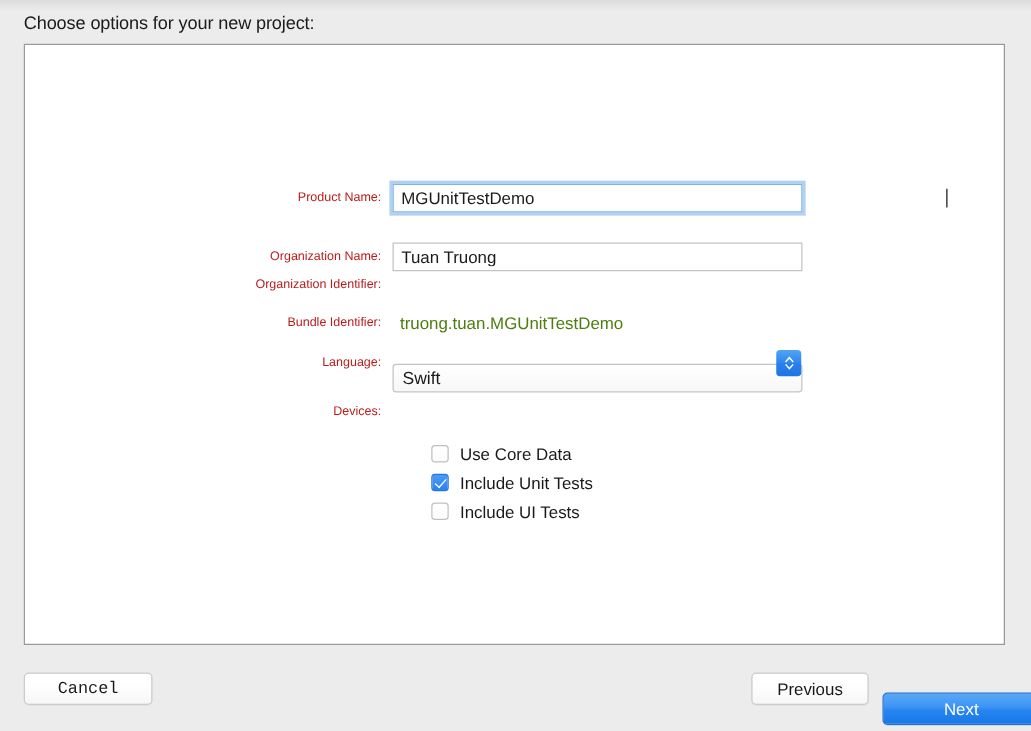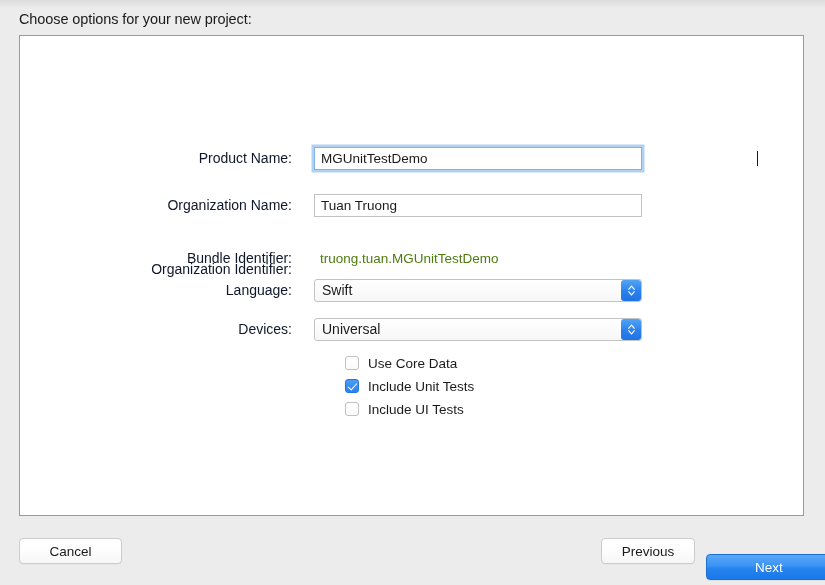--- a/index.html
+++ b/index.html
@@ -44,23 +44,23 @@
   .form-row {
     position: absolute;
     left: 0;
     height: 24px;
     display: flex;
     align-items: center;
   }
   .row-label {
     width: 294px;
     text-align: right;
-    padding-right: 22px;
-    font-size: 14px;
-    color: #0f172a;
+    padding-right: 9px;
+    font-size: 10px;
+    color: #b91c1c;
     box-sizing: border-box;
     white-space: nowrap;
   }
   .text-input {
     width: 328px;
     height: 23px;
     box-sizing: border-box;
     border: 1px solid #c3c3c3;
     background: #ffffff;
     font-family: "Liberation Sans", sans-serif;
@@ -99,20 +99,21 @@
     height: 23px;
     box-sizing: border-box;
     border: 1px solid #c3c3c3;
     border-radius: 3px;
     background: linear-gradient(to bottom, #ffffff 0%, #f7f7f7 100%);
     font-size: 14px;
     color: #1a1a1a;
     display: flex;
     align-items: center;
     padding-left: 7px;
+    margin-top: 12px;
   }
   .stepper {
     position: absolute;
     right: 1px;
     top: 1px;
     width: 20px;
     height: 21px;
     border-radius: 3px;
     background: linear-gradient(to bottom, #51a4f4 0%, #2f86ef 48%, #2a80ec 52%, #1f74e6 100%);
     display: flex;
@@ -177,21 +178,21 @@
     border: 1px solid #cccccc;
     color: #1a1a1a;
     box-shadow: 0 0.5px 0.5px rgba(0,0,0,0.05);
   }
   .btn-primary {
     background: linear-gradient(to bottom, #5aa9f7 0%, #3b93f3 45%, #2785ef 55%, #1878e9 100%);
     border: 1px solid #1f6fd4;
     color: #ffffff;
     box-shadow: 0 0.5px 0.5px rgba(0,0,0,0.12);
   }
-  #btn-cancel   { left: 19px;  top: 538px; width: 103px; }
+  #btn-cancel   { left: 19px;  top: 538px; width: 103px; font-family: Liberation Mono, monospace; }
   #btn-previous { left: 601px; top: 538px; width: 94px; }
   #btn-next     { left: 706px; top: 554px; width: 126px; }
 </style>
 </head>
 <body>
 
 <div class="top-strip"></div>
 
 <div class="header-title">Choose options for your new project:</div>
 
@@ -203,21 +204,21 @@
       <input class="text-input focused" type="text" value="MGUnitTestDemo" style="">
       <div class="caret"></div>
     </div>
   </div>
 
   <div class="form-row" style="top:145px;margin-top:12px;">
     <div class="row-label">Organization Name:</div>
     <input class="text-input" type="text" value="Tuan Truong" style="">
   </div>
 
-  <div class="form-row" style="top:179px;margin-top:42px;">
+  <div class="form-row" style="top:179px;">
     <div class="row-label">Organization Identifier:</div>
   </div>
 
   <div class="form-row" style="top:210px;">
     <div class="row-label">Bundle Identifier:</div>
     <div class="readonly-text">truong.tuan.MGUnitTestDemo</div>
   </div>
 
   <div class="form-row" style="top:242px;justify-content:space-between;">
     <div class="row-label">Language:</div>
@@ -227,29 +228,20 @@
         <svg width="11" height="15" viewBox="0 0 11 15" aria-hidden="true">
           <path d="M5.5 2.2 L9 6.2 L8.1 6.9 L5.5 4.0 L2.9 6.9 L2 6.2 Z" fill="#ffffff"></path>
           <path d="M5.5 12.8 L2 8.8 L2.9 8.1 L5.5 11.0 L8.1 8.1 L9 8.8 Z" fill="#ffffff"></path>
         </svg>
       </div>
     </div>
   </div>
 
   <div class="form-row" style="top:281px;">
     <div class="row-label">Devices:</div>
-    <div class="select-wrap">
-      <div class="select-box">Universal</div>
-      <div class="stepper">
-        <svg width="11" height="15" viewBox="0 0 11 15" aria-hidden="true">
-          <path d="M5.5 2.2 L9 6.2 L8.1 6.9 L5.5 4.0 L2.9 6.9 L2 6.2 Z" fill="#ffffff"></path>
-          <path d="M5.5 12.8 L2 8.8 L2.9 8.1 L5.5 11.0 L8.1 8.1 L9 8.8 Z" fill="#ffffff"></path>
-        </svg>
-      </div>
-    </div>
   </div>
 
   <div class="checkbox-row" style="top:318px;">
     <div class="checkbox"></div>
     <div class="checkbox-label">Use Core Data</div>
   </div>
 
   <div class="checkbox-row" style="top:341px;">
     <div class="checkbox checked"></div>
     <div class="checkbox-label">Include Unit Tests</div>

